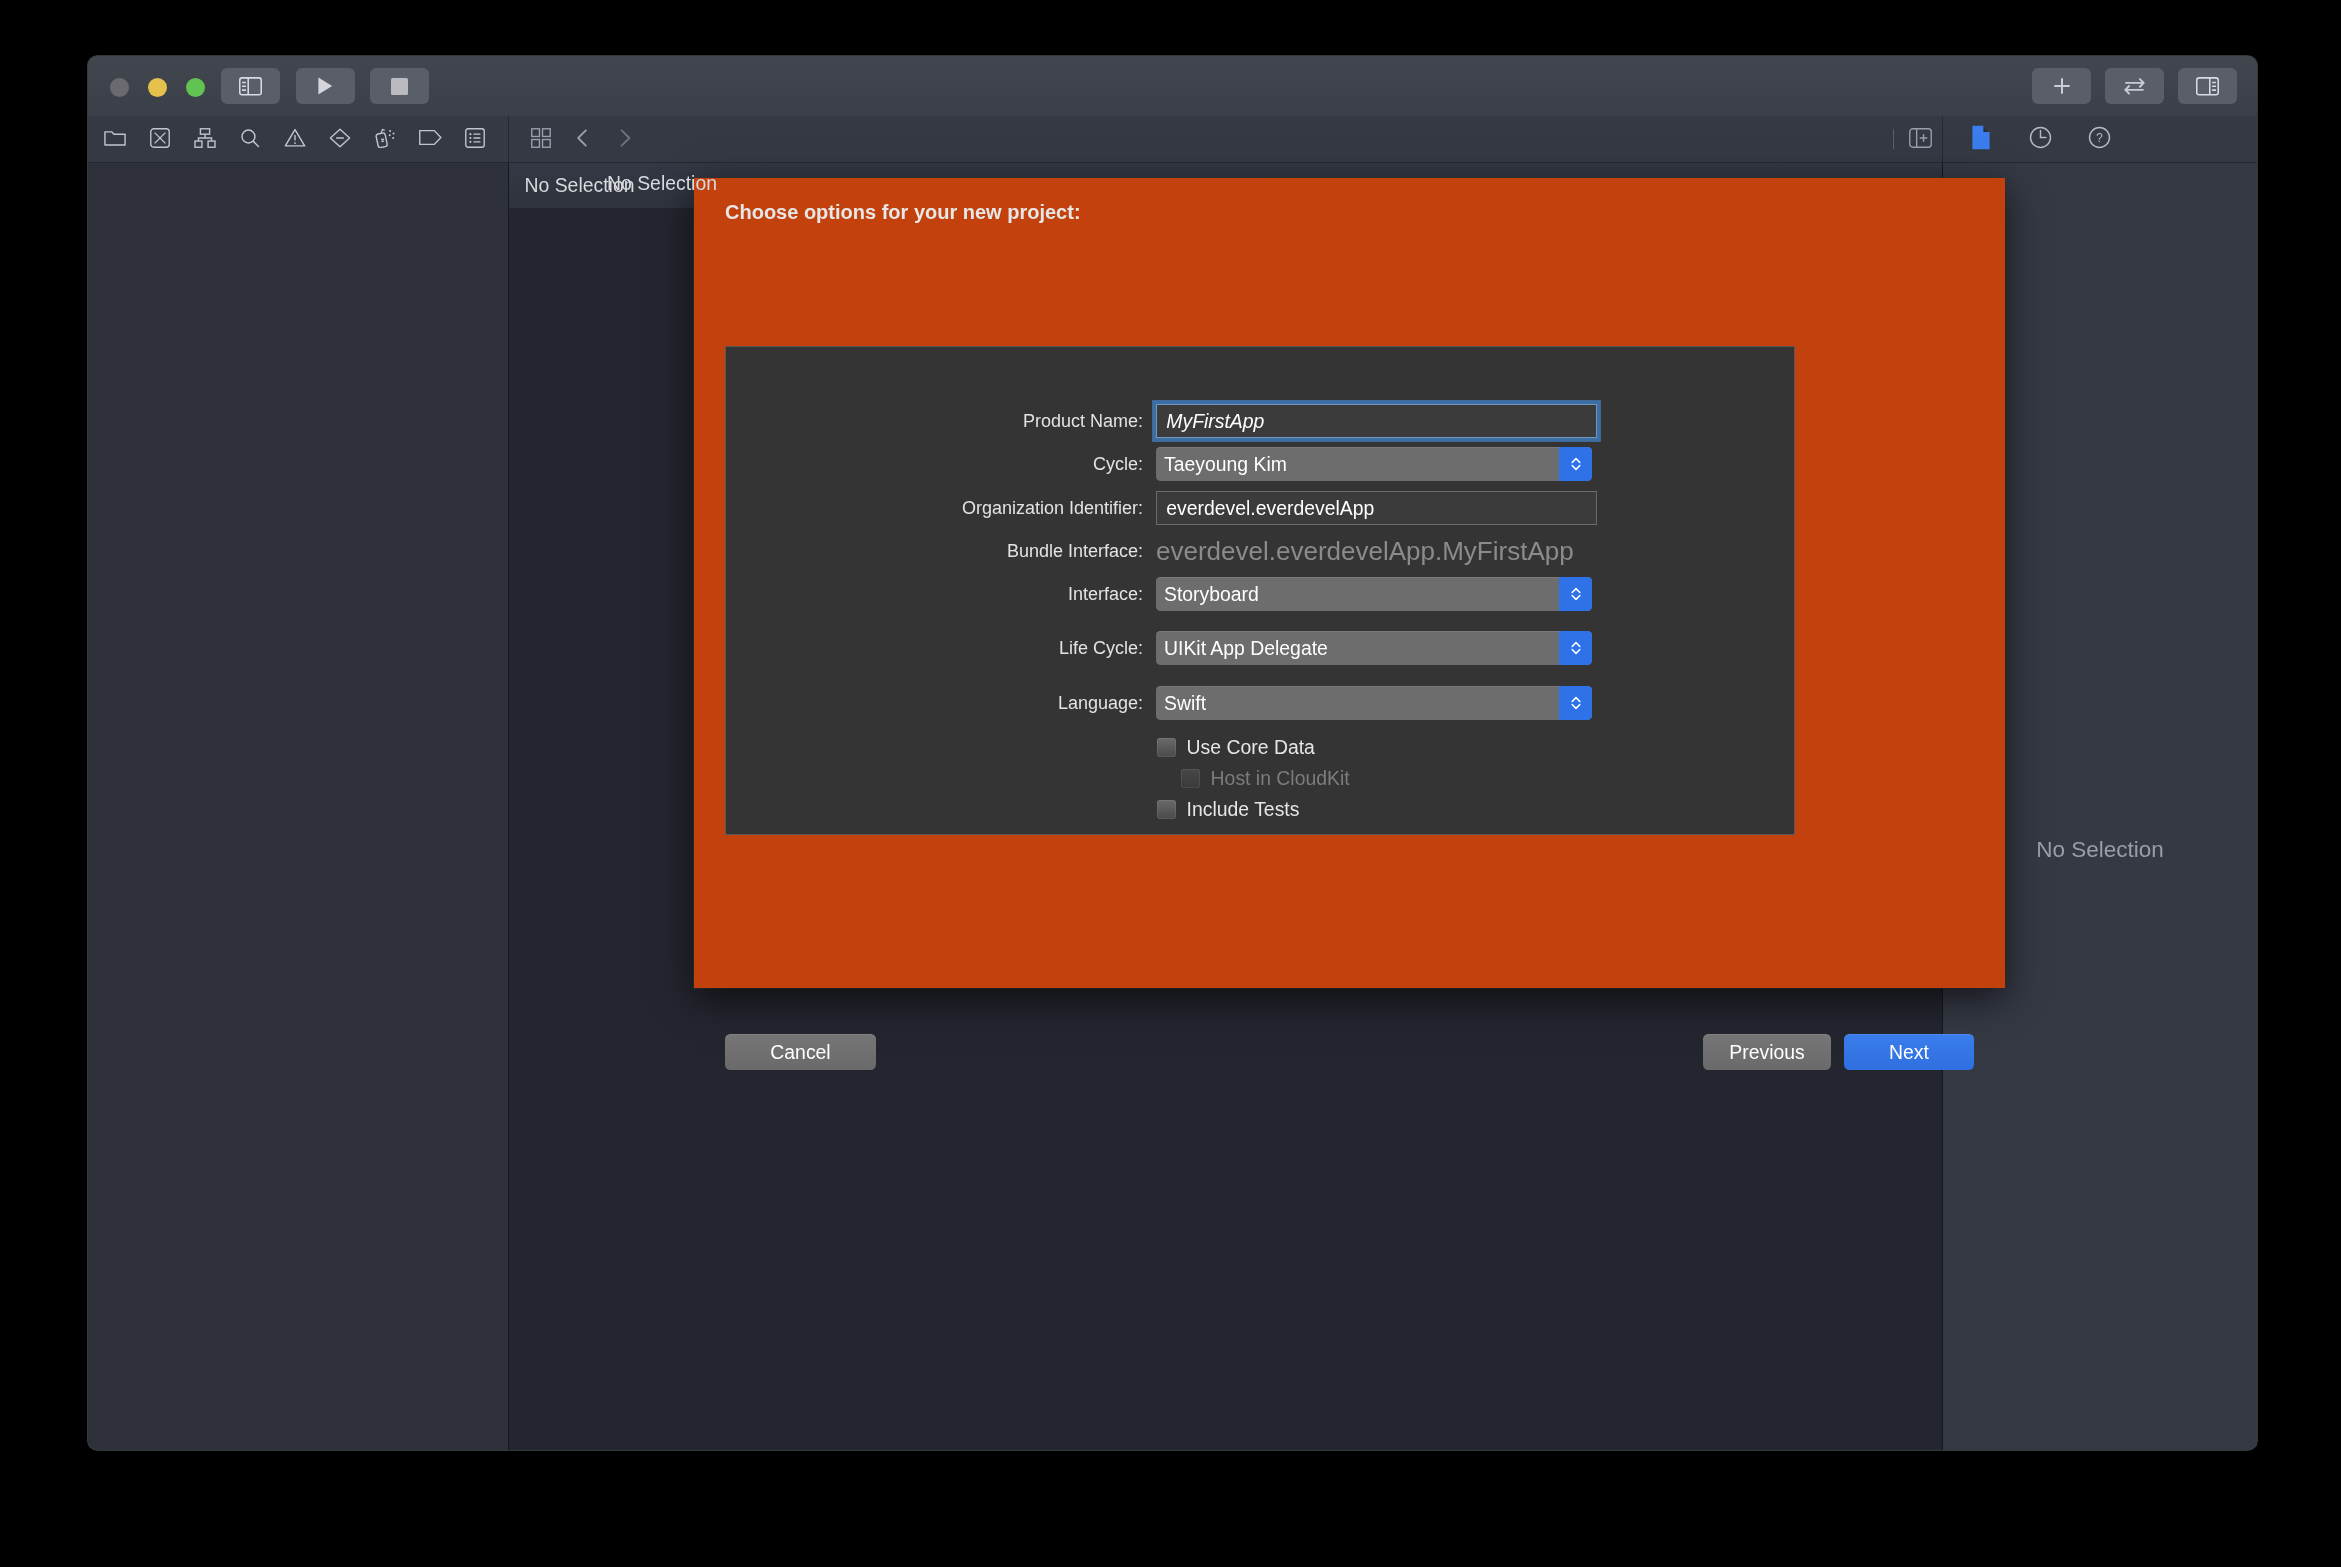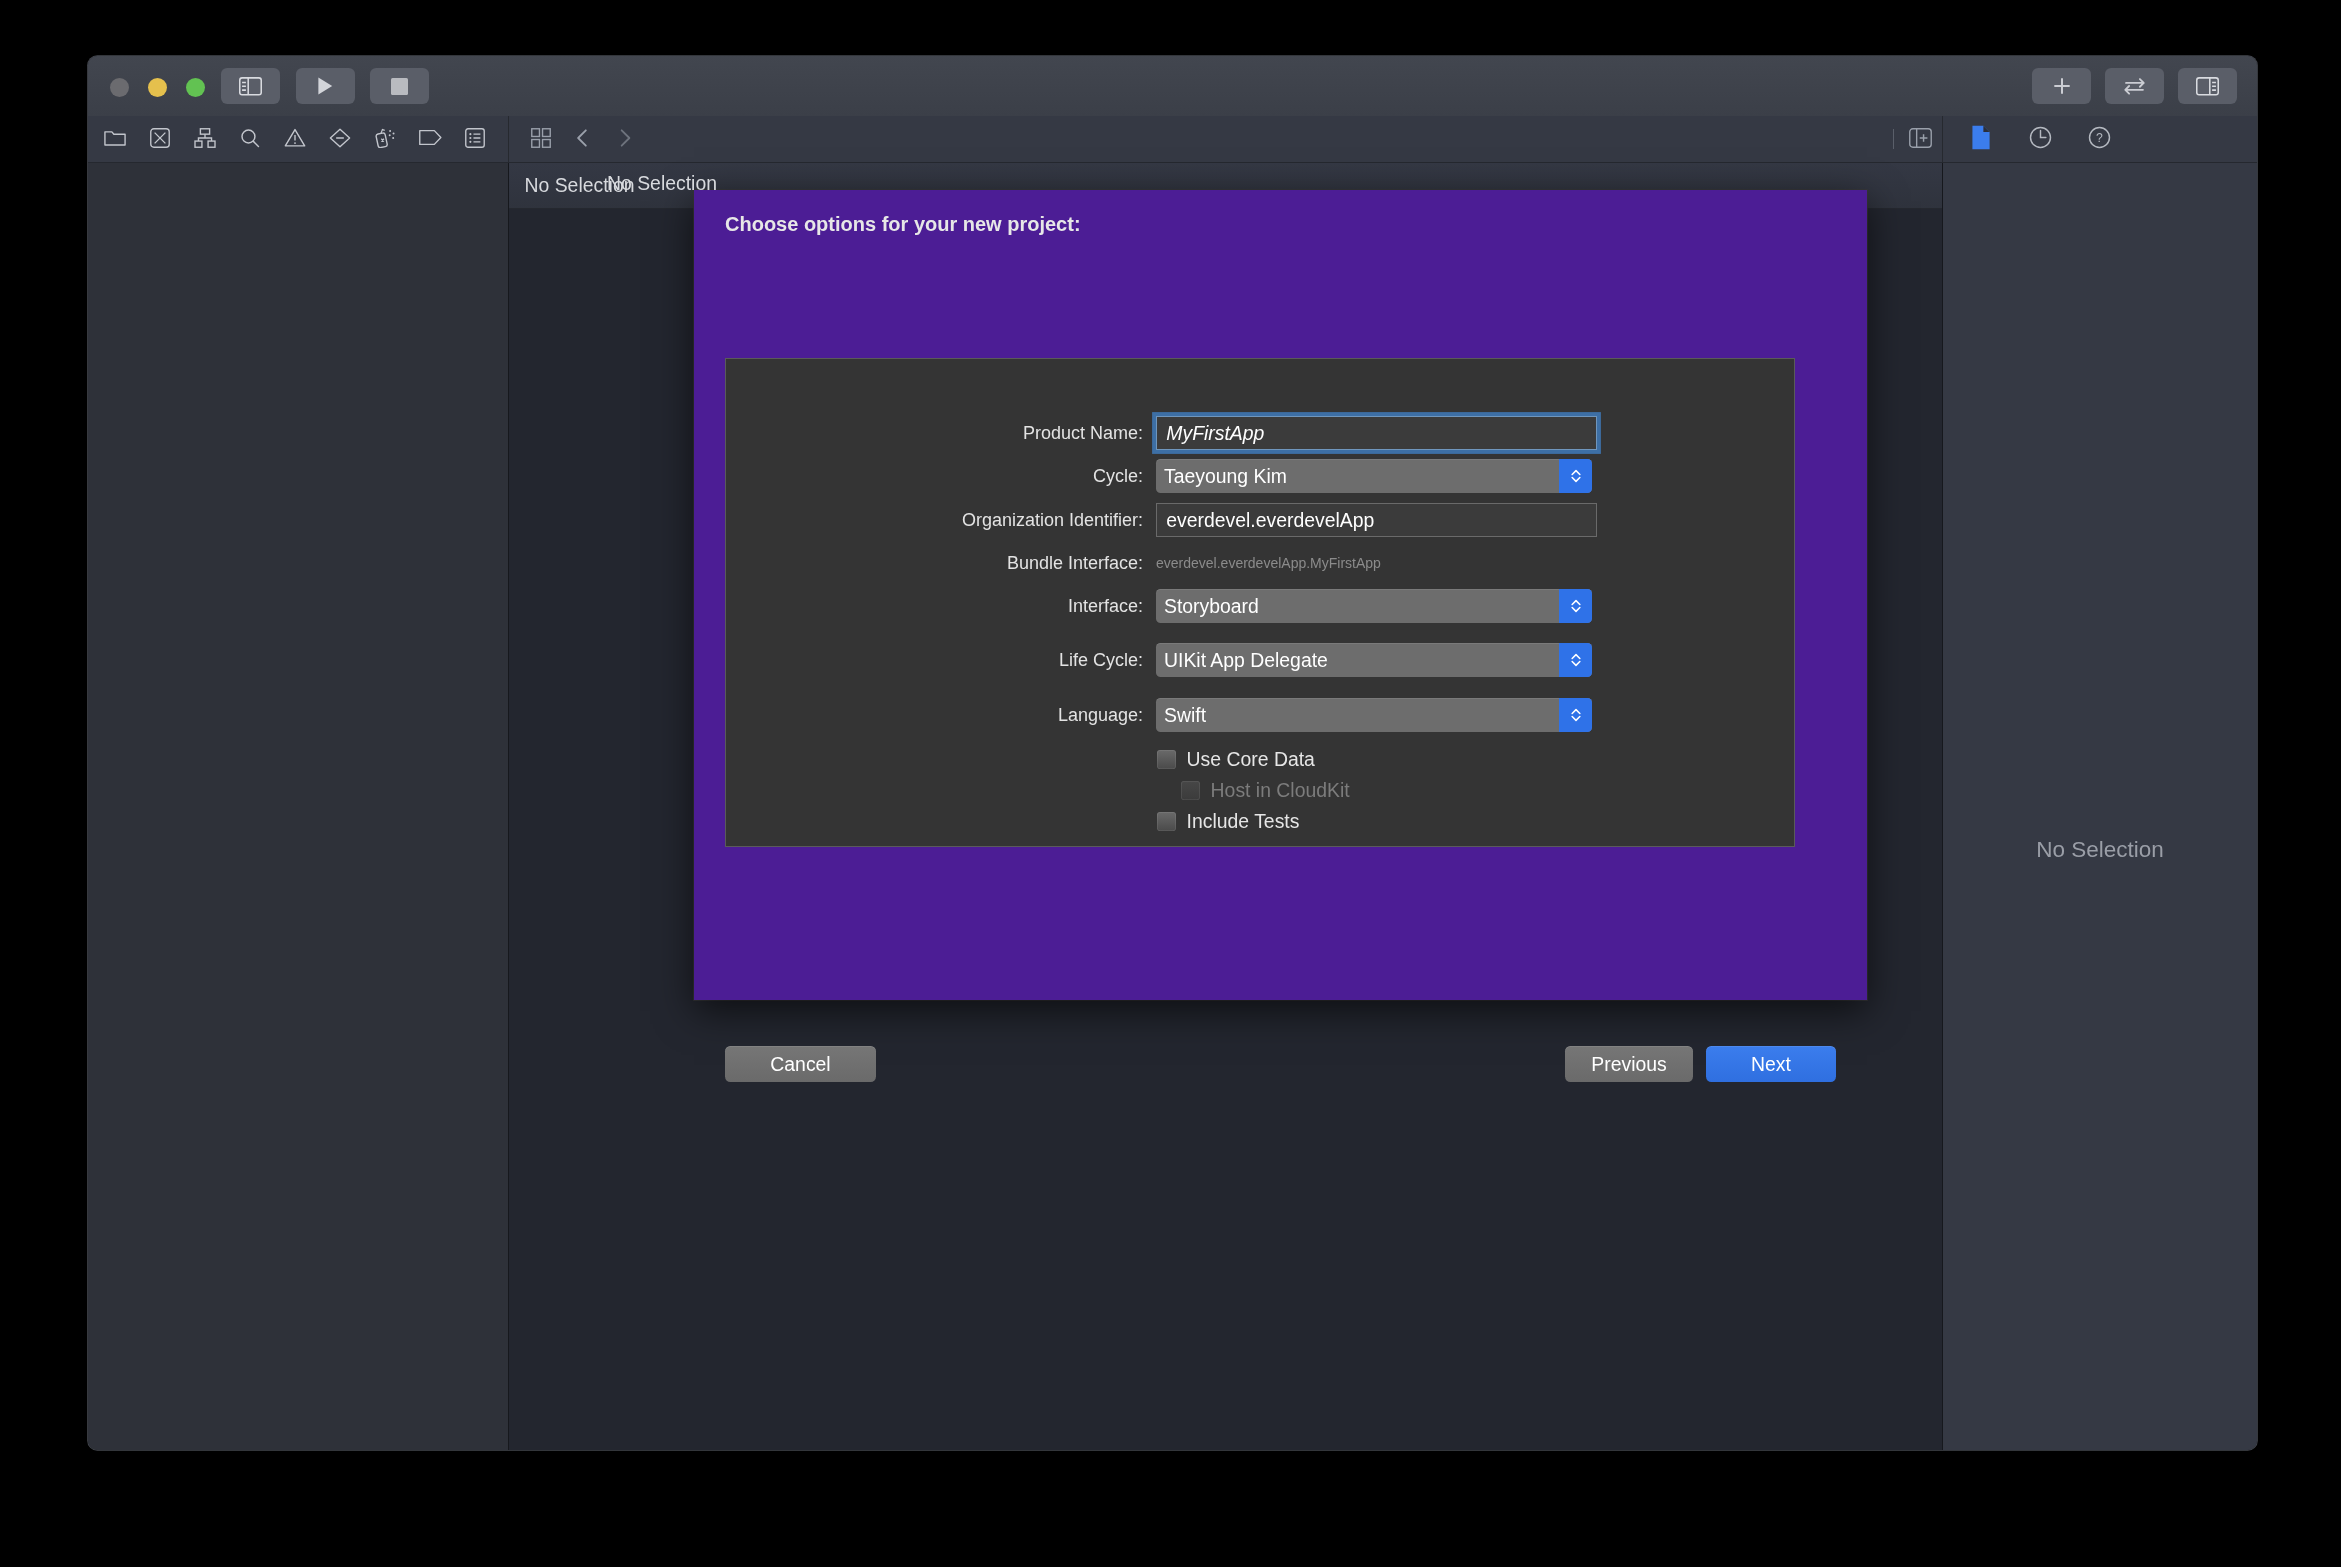--- a/index.html
+++ b/index.html
@@ -91,22 +91,22 @@
     position:absolute;right:0;top:107px;width:314px;bottom:0;background:#353944;
   }
   .insp-nosel{
     position:absolute;left:0;right:0;top:674px;text-align:center;
     color:#9a9ea7;font-size:22.5px;
   }
   .panelsep{position:absolute;top:107px;bottom:0;width:1.5px;background:#16181d;}
 
   
   .sheet{
-    position:absolute;left:606px;top:134px;width:1173px;height:810px;
-    background:#4c1d95;
+    position:absolute;left:606px;top:122px;width:1311px;height:810px;
+    background:#c2410c;
     box-shadow:0 11px 36px rgba(0,0,0,.62), 0 0 0 0.8px #3a3a3a;
   }
   .sheet-title{
     position:absolute;left:31px;top:23px;color:#e7e7e7;font-size:20px;font-weight:bold;
   }
   .sheet-body{
     position:absolute;left:31px;top:168px;width:1070px;height:489px;
     background:#343434;border:0.8px solid #5a5a5a;box-sizing:border-box;
   }
 
@@ -133,21 +133,21 @@
     box-sizing:border-box;display:flex;align-items:center;padding-left:8px;
     color:#ffffff;font-size:19.4px;position:relative;
     box-shadow:inset 0 0.8px 0 rgba(255,255,255,.12);
   }
   .popup .stepper{
     position:absolute;right:0;top:0;width:33px;height:34px;
     background:#2f72e8;border-radius:0 4.6px 4.6px 0;
     display:flex;flex-direction:column;align-items:center;justify-content:center;gap:1.5px;
   }
   .statictext{
-    color:#8b8b8b;font-size:14px;line-height:34px;height:34px;
+    color:#8b8b8b;font-size:26px;line-height:34px;height:34px;
   }
 
   .cbrow{position:absolute;display:flex;align-items:center;gap:11px;}
   .cbox{
     width:18.6px;height:18.6px;border-radius:3.1px;
     background:linear-gradient(#6a6a6a,#4a4a4a);
     box-shadow:inset 0 0 0 0.8px rgba(255,255,255,.10);
   }
   .cbox.dim{background:linear-gradient(#474747,#3b3b3b);}
   .cblabel{color:#e6e6e6;font-size:19.4px;}

